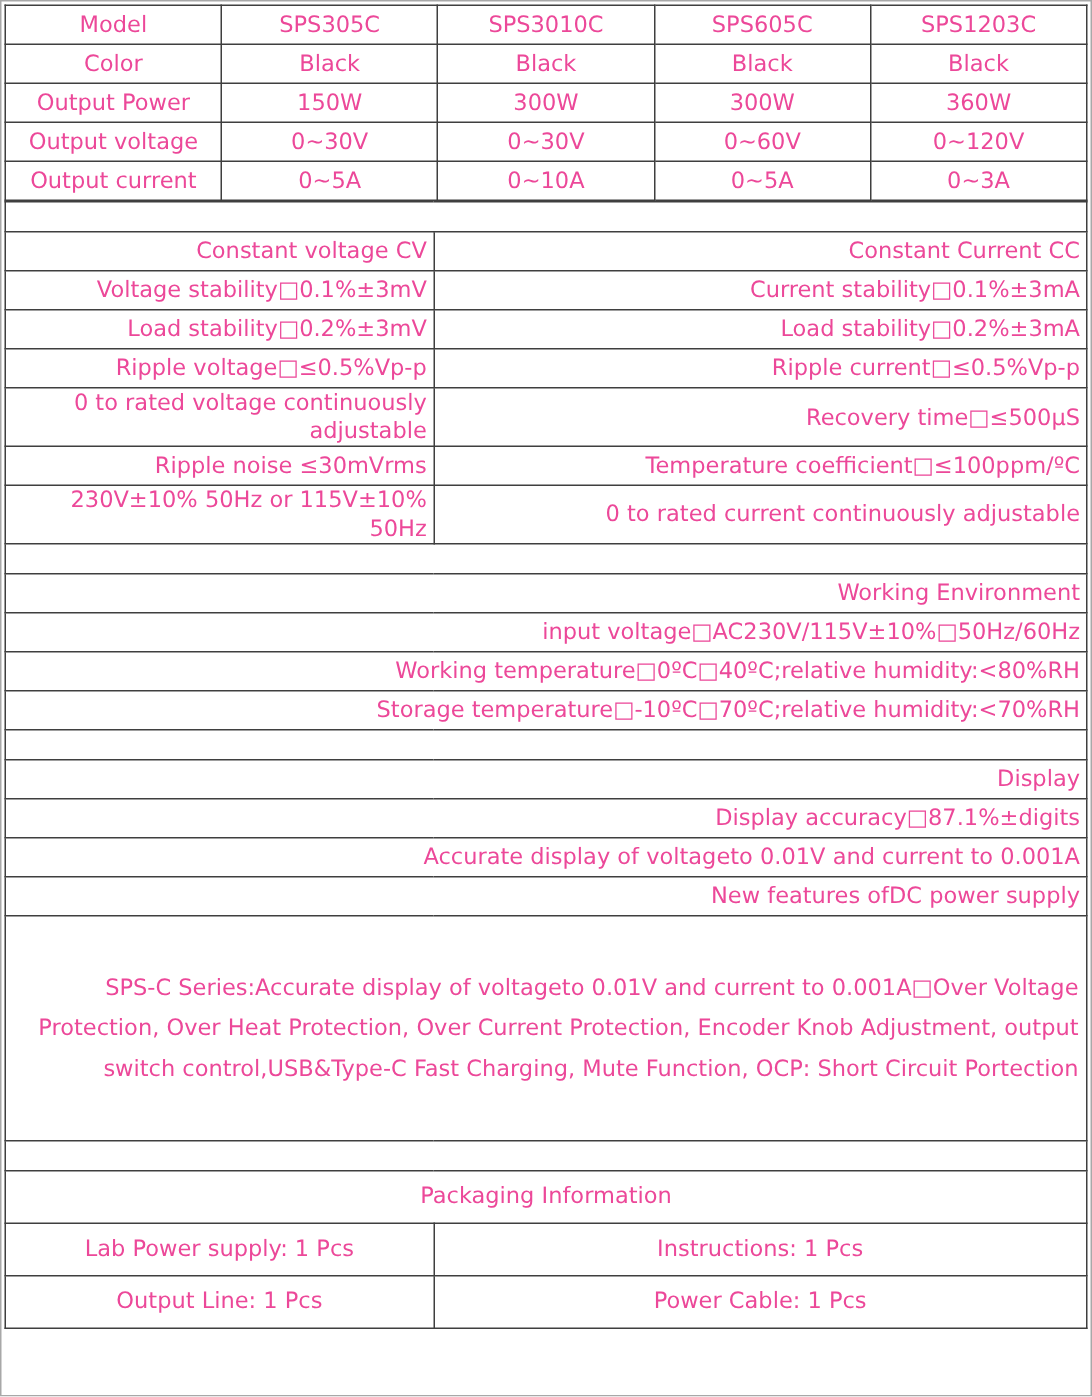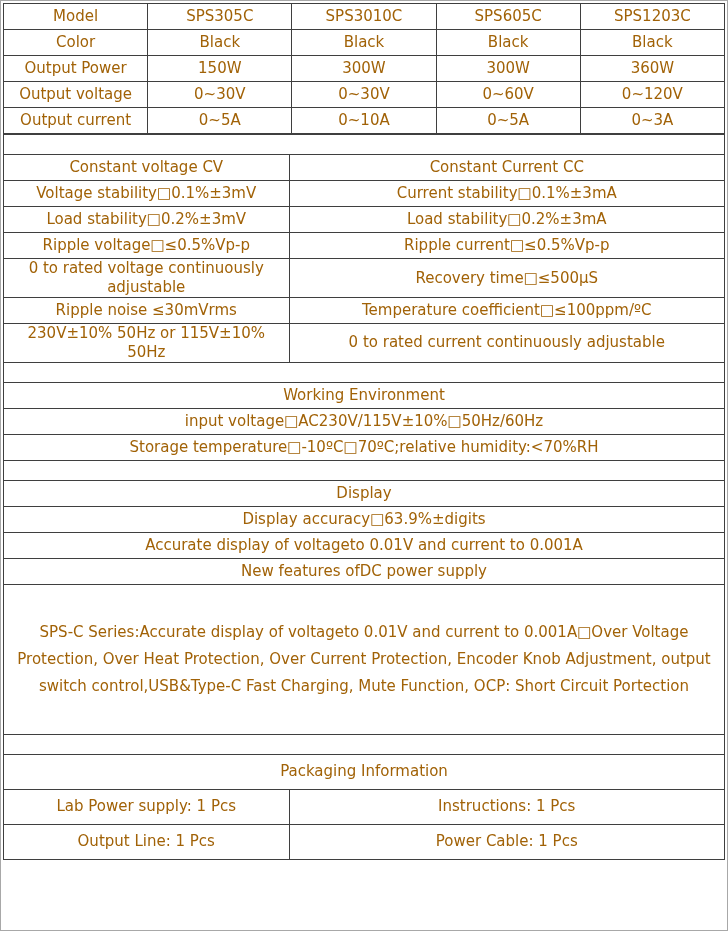--- a/index.html
+++ b/index.html
@@ -5,31 +5,31 @@
   * { margin:0; padding:0; box-sizing:border-box; }
   html,body { background:#ffffff; }
   .page {
     position:relative;
     width:728px; height:931px;
     background:#ffffff;
     border:1px solid #a8a8a8;
     padding:2px;
     font-family:"DejaVu Sans", sans-serif;
     font-size:15px;
-    color:#a16207;
+    color:#ec4899;
     overflow:hidden;
   }
   table { width:100%; border-collapse:collapse; table-layout:fixed; }
   td { border:1px solid #3f3f3f; padding:0 4px; vertical-align:middle; line-height:1.25; }
 
   
   .models td { height:26px; text-align:center; }
 
   
-  .details td { height:26px; text-align:center; }
+  .details td { height:26px; text-align:right; }
   .details tr.gap td { height:20px; }
   .details tr.tall td { height:39px; }
   .details tr.para-row td { height:150px; line-height:27px; padding:16px 5px; }
   .details tr.pack td { height:35px; text-align:center; }
   .details td.center { text-align:center; }
 </style>
 </head>
 <body>
 
 <div class="page">
@@ -124,32 +124,35 @@
         <td colspan="2"></td>
       </tr>
 
       <tr>
         <td colspan="2">Working Environment</td>
       </tr>
       <tr>
         <td colspan="2">input voltage□AC230V/115V±10%□50Hz/60Hz</td>
       </tr>
       <tr>
+        <td colspan="2">Working temperature□0ºC□40ºC;relative humidity:&lt;80%RH</td>
+      </tr>
+      <tr>
         <td colspan="2">Storage temperature□-10ºC□70ºC;relative humidity:&lt;70%RH</td>
       </tr>
 
       <tr class="gap">
         <td colspan="2"></td>
       </tr>
 
       <tr>
         <td colspan="2">Display</td>
       </tr>
       <tr>
-        <td colspan="2">Display accuracy□63.9%±digits</td>
+        <td colspan="2">Display accuracy□87.1%±digits</td>
       </tr>
       <tr>
         <td colspan="2">Accurate display of voltageto 0.01V and current to 0.001A</td>
       </tr>
       <tr>
         <td colspan="2">New features ofDC power supply</td>
       </tr>
 
       <tr class="para-row">
         <td colspan="2">SPS-C Series:Accurate display of voltageto 0.01V and current to 0.001A□Over Voltage Protection, Over Heat Protection, Over Current Protection, Encoder Knob Adjustment, output switch control,USB&amp;Type-C Fast Charging, Mute Function, OCP: Short Circuit Portection</td>

